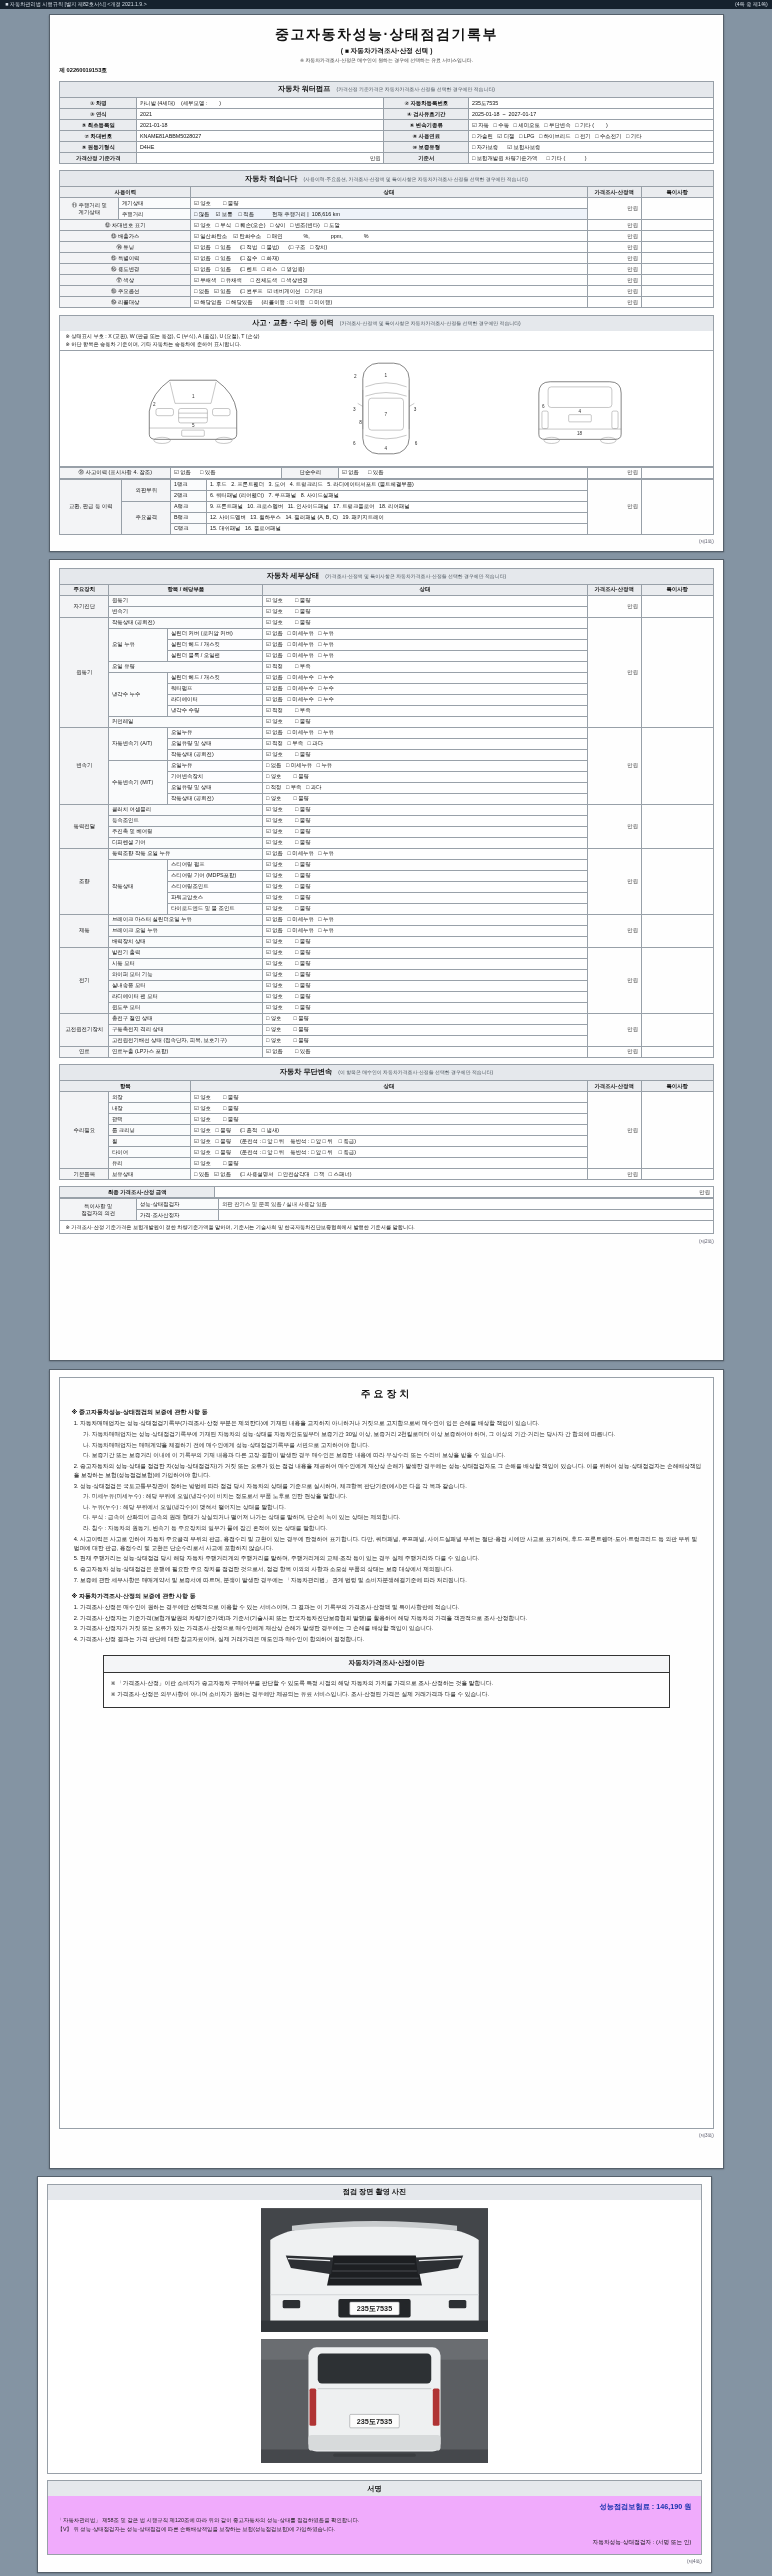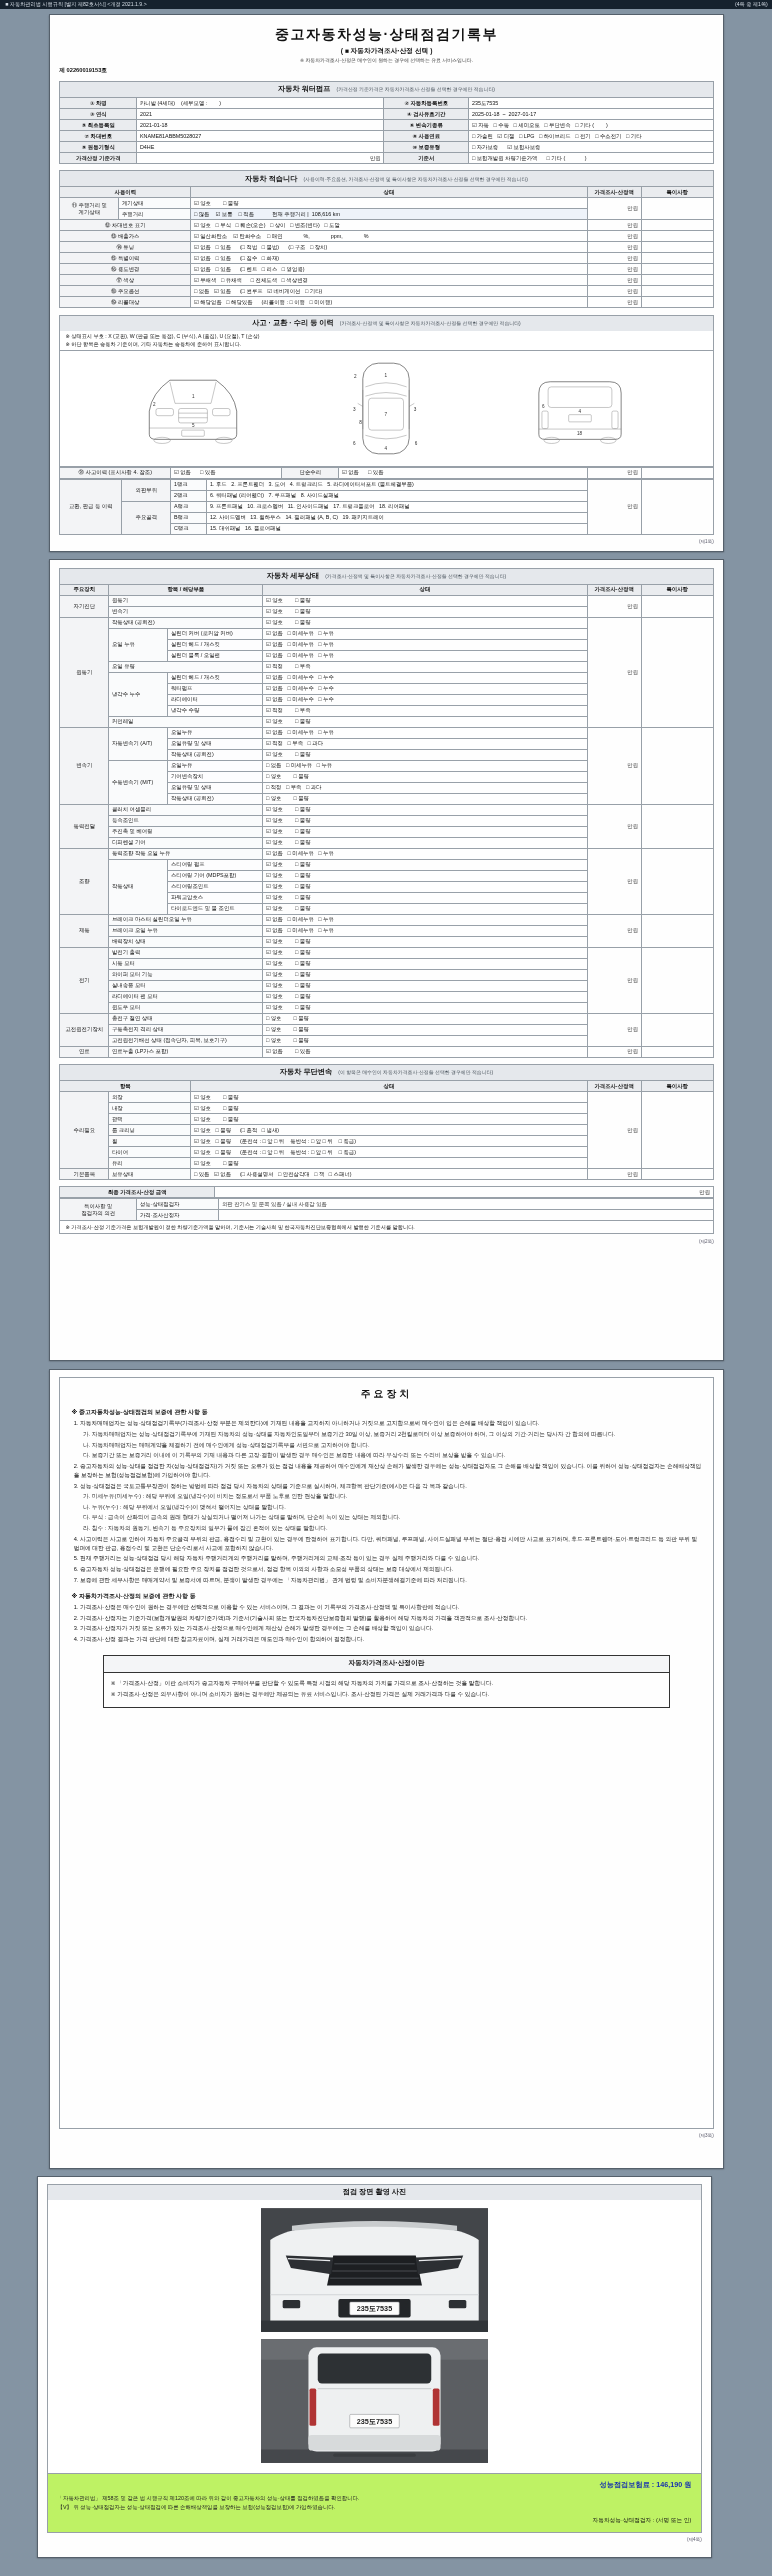--- a/index.html
+++ b/index.html
@@ -33,21 +33,21 @@
   .notice-title{text-align:center;font-size:9.8px;font-weight:bold;letter-spacing:3.1px;margin:2.1px 0 7.2px;}
   .ln{font-size:5.7px;line-height:1.6;margin:1.5px 0;}
   .ln.h{font-weight:bold;margin-top:7.2px;font-size:6px;}
   .ln.n{padding-left:2.1px;}
   .ln.s{padding-left:11.3px;color:#222;}
   .price-box{border:0.8px solid #333;margin:11.3px 31px 2.1px;}
   .price-box .bt{text-align:center;font-weight:bold;font-size:6.7px;border-bottom:0.5px solid #333;padding:3.1px;background:#f4f5f7;}
   .price-box .bc{padding:5.2px 7.2px 6.2px;}
   
   .photos{border:0.5px solid #98a0a8;border-top:none;background:#fff;display:flex;flex-direction:column;align-items:center;gap:7.2px;padding:8.2px 0 9.3px;}
-  .signbody{border:0.5px solid #98a0a8;border-top:none;background:#bef264;padding:5.2px 9.3px 7.2px;}
+  .signbody{border:0.5px solid #98a0a8;border-top:none;background:#f0abfc;padding:5.2px 9.3px 7.2px;}
   .insurance{text-align:right;font-size:7.2px;font-weight:bold;color:#1733ae;margin:1px 0 5.2px;}
   .confirm{font-size:5.4px;color:#222;margin:1.5px 0;}
   .signline{text-align:right;font-size:5.7px;margin-top:6.2px;color:#111;}
   svg .oln{fill:none;stroke:#555;stroke-width:1.4;}
   svg .thin{fill:none;stroke:#777;stroke-width:0.8;}
 </style>
 </head>
 <body>
 
 <div class="topbar">
@@ -710,20 +710,23 @@
       <rect x="94" y="96" width="13" height="72" rx="3" fill="#b03434"></rect>
       <rect x="333" y="96" width="13" height="72" rx="3" fill="#b03434"></rect>
       <line x1="110" y1="96" x2="330" y2="96" stroke="#cfd2d4" stroke-width="2"></line>
       <rect x="172" y="146" width="96" height="26" rx="2" fill="#fcfcfc" stroke="#8c8f92"></rect>
       <text x="220" y="164" text-anchor="middle" font-size="14" font-weight="bold" fill="#1b1b1b">235도7535</text>
       <rect x="92" y="186" width="256" height="30" rx="6" fill="#d7dadb"></rect>
       <rect x="140" y="222" width="160" height="6" rx="3" fill="#3a3d40"></rect>
     </svg>
   </div>
 
+  <div class="secbar">
+    <span>서명</span>
+  </div>
   <div class="signbody">
     <div class="insurance">성능점검보험료 :  146,190 원</div>
     <div class="confirm">「자동차관리법」 제58조 및 같은 법 시행규칙 제120조에 따라 위와 같이 중고자동차의 성능·상태를 점검하였음을 확인합니다.</div>
     <div class="confirm">【V】 위 성능·상태점검자는 성능·상태점검에 따른 손해배상책임을 보장하는 보험(성능점검보험)에 가입하였습니다.</div>
     <div class="signline">자동차성능·상태점검자 :                                        (서명 또는 인)</div>
   </div>
   <div class="pagefoot">(제4쪽)</div>
 </div>
 
 

